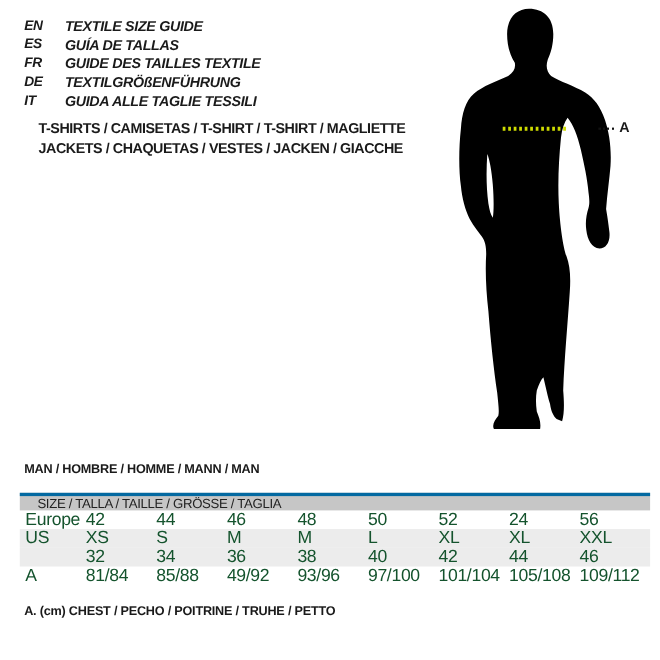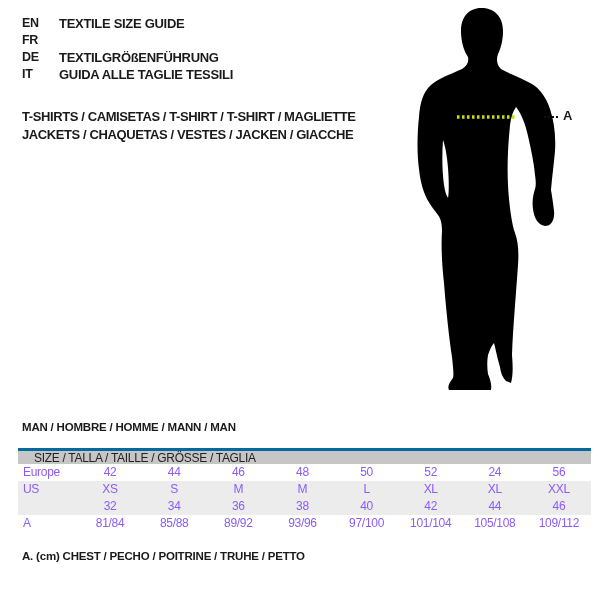--- a/index.html
+++ b/index.html
@@ -8,31 +8,31 @@
     font-family: "Liberation Sans", sans-serif;
     background: #ffffff;
     color: #1a1a1a;
     position: relative;
     overflow: hidden;
   }
   .stage { position: absolute; left: 0; top: 0; width: 600px; height: 600px; }
 
   
   .lang-list { position: absolute; left: 22px; top: 15px; }
-  .lang-row { display: flex; height: 17px; line-height: 17px; }
+  .lang-row { display: flex; height: 17px; line-height: 17px; font-style: italic; }
   .lang-code {
     width: 37px; font-size: 12.5px; font-weight: 700; letter-spacing: -0.3px;
   }
   .lang-label { font-size: 13px; font-weight: 700; letter-spacing: -0.3px; }
 
   
   .garments { position: absolute; left: 22px; top: 108px; }
   .garment-line {
     font-size: 13px; font-weight: 700; letter-spacing: -0.4px;
-    height: 18px; line-height: 18px; white-space: nowrap;
+    height: 18px; line-height: 18px; white-space: nowrap; margin-left: 13px;
   }
 
   
   .figure { position: absolute; left: 395px; top: 5px; width: 185px; height: 385px; }
   .figure svg { display: block; width: 185px; height: 385px; }
   .measure-connector {
     position: absolute; left: 544px; top: 116px; width: 16px; height: 2px;
     background: repeating-linear-gradient(90deg, #111 0 2px, transparent 2px 4px);
   }
   .measure-label {
@@ -46,43 +46,48 @@
     font-size: 11.5px; font-weight: 700; letter-spacing: -0.2px;
   }
 
   
   .size-table { position: absolute; left: 18px; top: 448px; width: 573px; }
   .thead {
     height: 16px; line-height: 15px; background: #c6c6c6;
     border-top: 3px solid #0369a1;
     font-size: 12px; letter-spacing: -0.3px; padding-left: 16px; color: #222;
   }
-  .trow { display: flex; height: 17px; line-height: 17px; font-size: 12px; color: #8b5cf6; }
+  .trow { display: flex; height: 17px; line-height: 17px; font-size: 16px; color: #14532d; }
   .trow.alt { background: #ececec; }
   .tlabel { width: 60px; padding-left: 5px; letter-spacing: -0.3px; }
-  .tcell { flex: 1; text-align: center; letter-spacing: -0.3px; }
+  .tcell { flex: 1; letter-spacing: -0.3px; }
 
   
   .footnote {
     position: absolute; left: 22px; top: 550px;
     font-size: 11.5px; font-weight: 700; letter-spacing: -0.2px;
   }
 </style>
 </head>
 <body>
 
 <div class="stage">
 
   <div class="lang-list">
     <div class="lang-row">
       <span class="lang-code">EN</span>
       <span class="lang-label">TEXTILE SIZE GUIDE</span>
     </div>
     <div class="lang-row">
+      <span class="lang-code">ES</span>
+      <span class="lang-label">GUÍA DE TALLAS</span>
+    </div>
+    <div class="lang-row">
       <span class="lang-code">FR</span>
+      <span class="lang-label">GUIDE DES TAILLES TEXTILE</span>
     </div>
     <div class="lang-row">
       <span class="lang-code">DE</span>
       <span class="lang-label">TEXTILGRÖßENFÜHRUNG</span>
     </div>
     <div class="lang-row">
       <span class="lang-code">IT</span>
       <span class="lang-label">GUIDA ALLE TAGLIE TESSILI</span>
     </div>
   </div>
@@ -187,21 +192,21 @@
       <div class="tcell">40</div>
       <div class="tcell">42</div>
       <div class="tcell">44</div>
       <div class="tcell">46</div>
     </div>
 
     <div class="trow">
       <div class="tlabel">A</div>
       <div class="tcell">81/84</div>
       <div class="tcell">85/88</div>
-      <div class="tcell">89/92</div>
+      <div class="tcell">49/92</div>
       <div class="tcell">93/96</div>
       <div class="tcell">97/100</div>
       <div class="tcell">101/104</div>
       <div class="tcell">105/108</div>
       <div class="tcell">109/112</div>
     </div>
   </div>
 
   <div class="footnote">A. (cm) CHEST / PECHO / POITRINE / TRUHE / PETTO</div>
 

